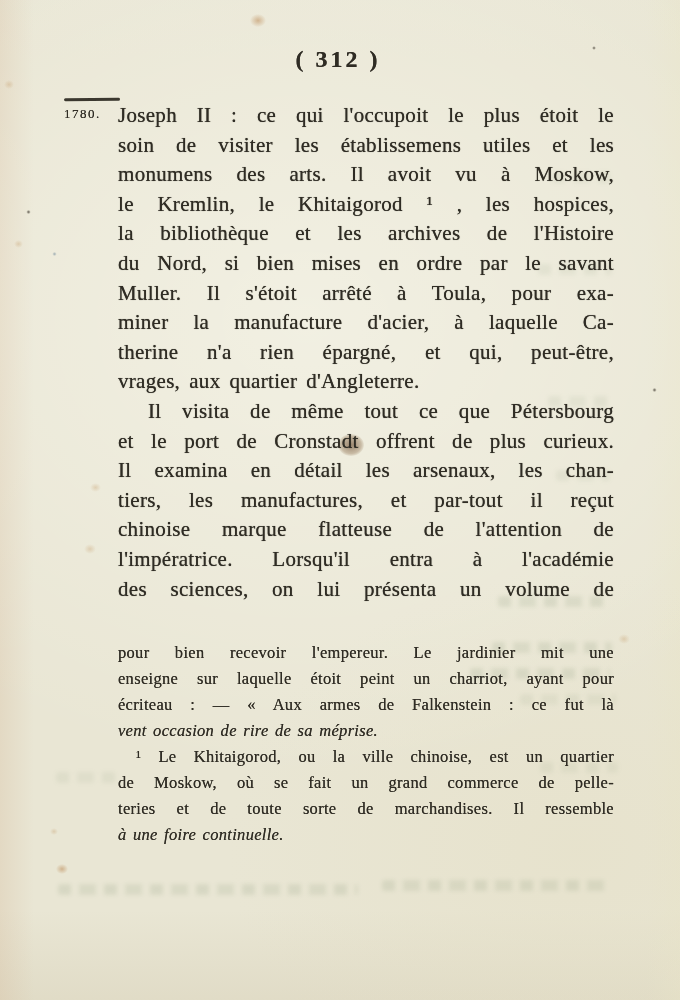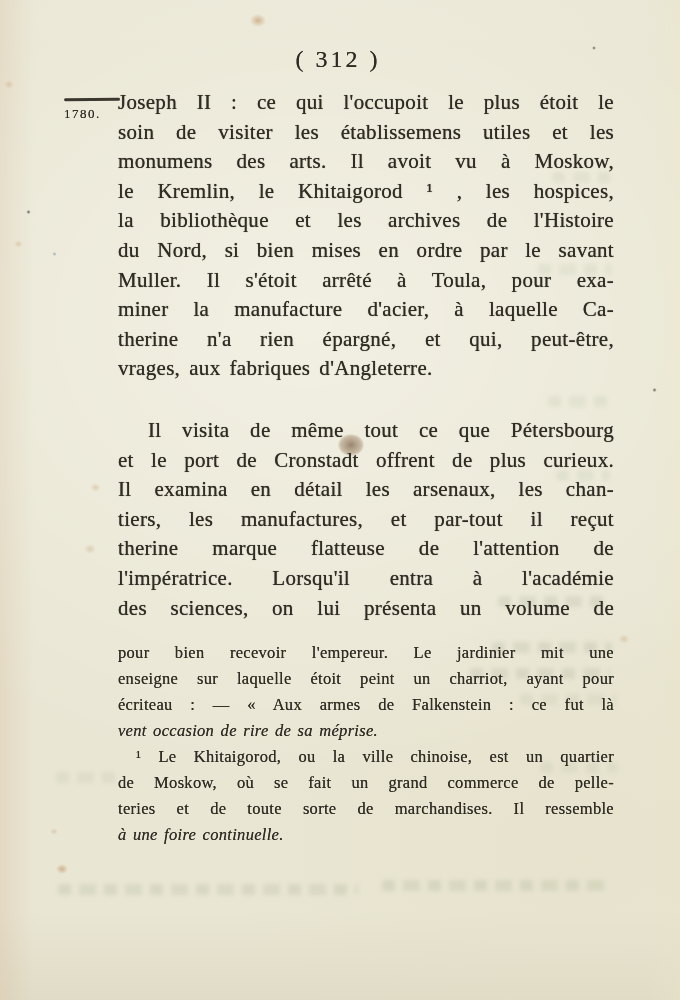--- a/index.html
+++ b/index.html
@@ -16,41 +16,42 @@
       linear-gradient(90deg, rgba(213,186,156,0.30), rgba(213,186,156,0) 5%),
       linear-gradient(270deg, rgba(233,229,200,0.40), rgba(233,229,200,0) 5%),
       linear-gradient(0deg, rgba(203,193,164,0.28), rgba(203,193,164,0) 9%),
       linear-gradient(180deg, rgba(234,232,216,0.35), rgba(234,232,216,0) 6%);
   }
   
   .page-number{
     position:absolute; top:46px; left:238px; width:200px;
     text-align:center; font-size:24px; letter-spacing:3px;
     text-shadow:0 0 .6px rgba(47,44,36,.85);
+    font-weight:bold;
   }
   
   .margin-note{position:absolute; top:98px; left:64px; width:60px;}
   .margin-rule{
     width:56px; height:3px; background:#3b382f; border-radius:2px;
     transform:rotate(-.6deg);
   }
   .margin-year{
     margin-top:5px; font-size:13px; letter-spacing:1.5px;
     text-shadow:0 0 .6px rgba(47,44,36,.85);
   }
   
   .main-text{
-    position:absolute; top:88px; left:118px; width:496px;
+    position:absolute; top:101px; left:118px; width:496px;
     font-size:21px; line-height:29.6px;
     letter-spacing:.3px; word-spacing:3.5px;
     text-shadow:0 0 .7px rgba(47,44,36,.9);
   }
   .para .line{ text-align:justify; text-align-last:justify; }
   .para.ends .line:last-child{ text-align-last:left; }
-  .para.indent .line:first-child{ text-indent:30px;margin-top:32px; }
+  .para.indent .line:first-child{ text-indent:30px; }
   
   .footnotes{
     position:absolute; top:640px; left:118px; width:496px;
     font-size:16.5px; line-height:26px;
     letter-spacing:.3px; word-spacing:2px;
     text-shadow:0 0 .6px rgba(47,44,36,.85);
   }
   .footnote{ margin:0; }
   .footnote .line{ text-align:justify; text-align-last:justify; }
   .footnote.ends .line:last-child{ text-align-last:left;font-style:italic; }
@@ -115,28 +116,28 @@
     <div class="para ends">
         <div class="line">Joseph II : ce qui l'occupoit le plus étoit le</div>
         <div class="line">soin de visiter les établissemens utiles et les</div>
         <div class="line">monumens des arts. Il avoit vu à Moskow,</div>
         <div class="line">le Kremlin, le Khitaigorod ¹ , les hospices,</div>
         <div class="line">la bibliothèque et les archives de l'Histoire</div>
         <div class="line">du Nord, si bien mises en ordre par le savant</div>
         <div class="line">Muller. Il s'étoit arrêté à Toula, pour exa-</div>
         <div class="line">miner la manufacture d'acier, à laquelle Ca-</div>
         <div class="line">therine n'a rien épargné, et qui, peut-être,</div>
-        <div class="line">vrages, aux fabriques d'Angleterre.</div>
+        <div class="line">vrages, aux quartier d'Angleterre.</div>
       </div>
     <div class="para indent">
         <div class="line">Il visita de même tout ce que Pétersbourg</div>
         <div class="line">et le port de Cronstadt offrent de plus curieux.</div>
         <div class="line">Il examina en détail les arsenaux, les chan-</div>
         <div class="line">tiers, les manufactures, et par-tout il reçut</div>
-        <div class="line">therine marque flatteuse de l'attention de</div>
+        <div class="line">chinoise marque flatteuse de l'attention de</div>
         <div class="line">l'impératrice. Lorsqu'il entra à l'académie</div>
         <div class="line">des sciences, on lui présenta un volume de</div>
       </div>
   </div>
 
   <div class="footnotes">
     <div class="footnote ends">
         <div class="line">pour bien recevoir l'empereur. Le jardinier mit une</div>
         <div class="line">enseigne sur laquelle étoit peint un charriot, ayant pour</div>
         <div class="line">écriteau : — « Aux armes de Falkenstein : ce fut là</div>

